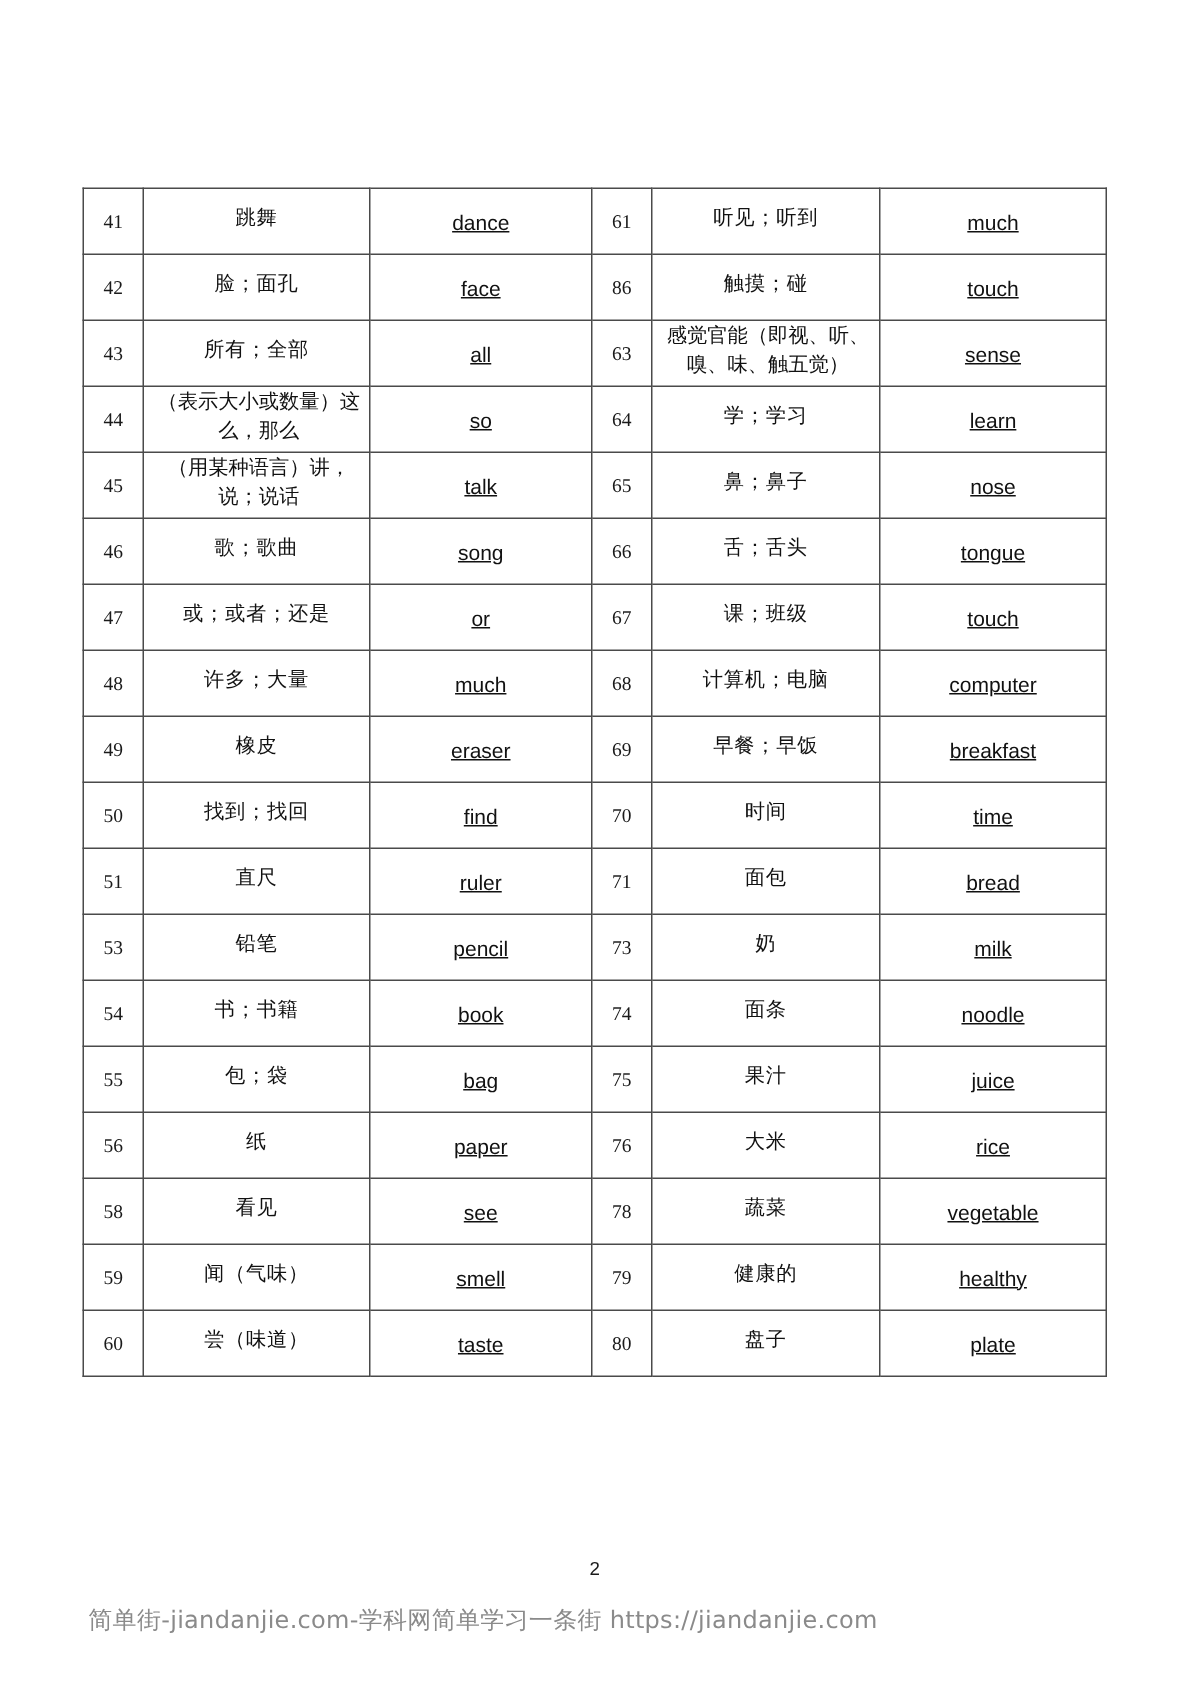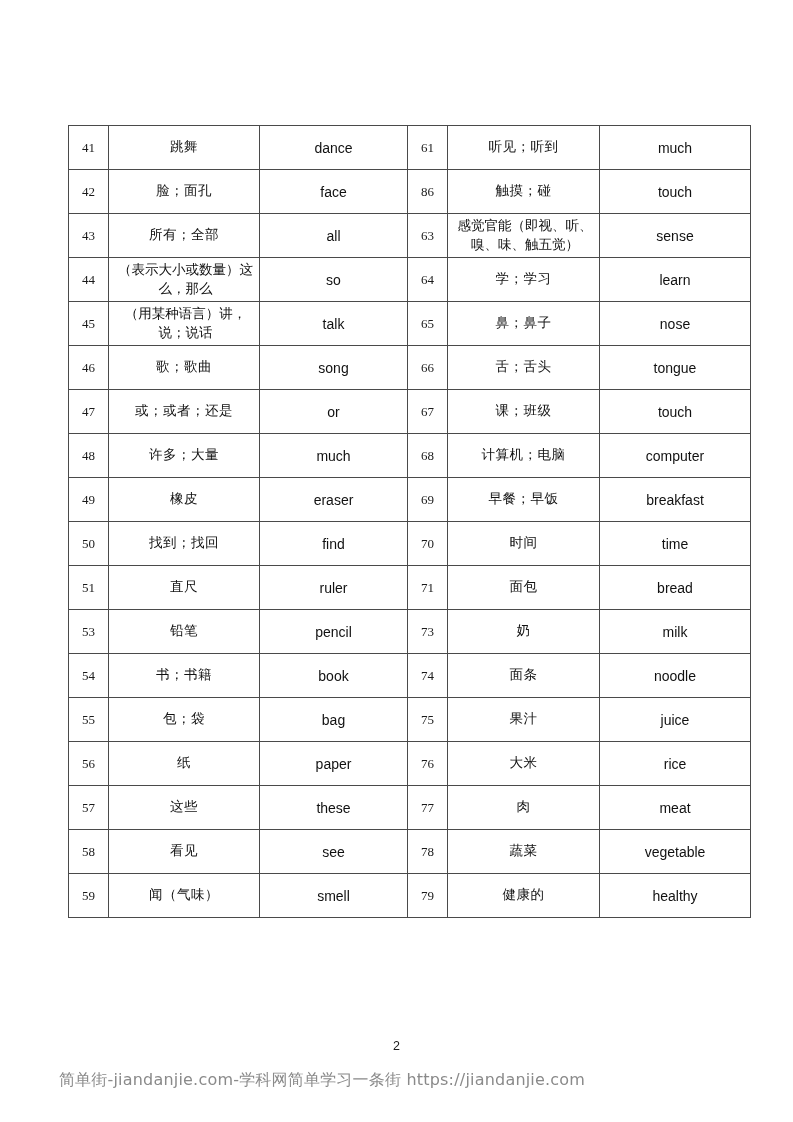--- a/index.html
+++ b/index.html
@@ -19,21 +19,21 @@
   .page {
     position: absolute;
     left: 0;
     top: 0;
     width: 793px;
     height: 1122px;
   }
 
   .vocab-table {
     position: absolute;
-    left: 68px;
+    left: 55px;
     top: 125px;
     width: 682px;
     border-collapse: collapse;
     table-layout: fixed;
   }
 
   .vocab-table td {
     border: 1px solid #4a4a4a;
     padding: 0;
     vertical-align: middle;
@@ -52,40 +52,41 @@
   .cell-num {
     text-align: center;
     font-size: 13px;
     font-family: "Liberation Serif", "DejaVu Serif", serif;
     color: #1a1a1a;
   }
 
   .cell-cn {
     text-align: center;
     font-size: 13.5px;
-    font-family: Liberation Sans, sans-serif;
+    font-family: Liberation Mono, monospace;
     color: #111111;
     padding: 2px 4px;
     line-height: 1.35;
     letter-spacing: 0.5px;
   }
 
   
   .cell-cn.long {
     text-align: center;
     padding-left: 5px;
     padding-right: 2px;
     letter-spacing: 0px;
   }
 
   .cell-en {
     text-align: center;
     font-size: 14px;
     font-family: "Liberation Sans", "DejaVu Sans", sans-serif;
     color: #111111;
+    text-decoration: underline;
   }
 
   .page-number {
     position: absolute;
     top: 1039px;
     left: 0;
     width: 793px;
     text-align: center;
     font-size: 12.5px;
     font-family: "Liberation Sans", "DejaVu Sans", sans-serif;
@@ -233,43 +234,43 @@
         </tr>
         <tr>
           <td class="cell-num">56</td>
           <td class="cell-cn">纸</td>
           <td class="cell-en">paper</td>
           <td class="cell-num">76</td>
           <td class="cell-cn">大米</td>
           <td class="cell-en">rice</td>
         </tr>
         <tr>
-          <td class="cell-num">57</td>
-          <td class="cell-cn">这些</td>
-          <td class="cell-en">these</td>
-          <td class="cell-num">77</td>
-          <td class="cell-cn">肉</td>
-          <td class="cell-en">meat</td>
-        </tr>
-        <tr>
           <td class="cell-num">58</td>
           <td class="cell-cn">看见</td>
           <td class="cell-en">see</td>
           <td class="cell-num">78</td>
           <td class="cell-cn">蔬菜</td>
           <td class="cell-en">vegetable</td>
         </tr>
         <tr>
           <td class="cell-num">59</td>
           <td class="cell-cn">闻（气味）</td>
           <td class="cell-en">smell</td>
           <td class="cell-num">79</td>
           <td class="cell-cn">健康的</td>
           <td class="cell-en">healthy</td>
         </tr>
+        <tr>
+          <td class="cell-num">60</td>
+          <td class="cell-cn">尝（味道）</td>
+          <td class="cell-en">taste</td>
+          <td class="cell-num">80</td>
+          <td class="cell-cn">盘子</td>
+          <td class="cell-en">plate</td>
+        </tr>
       </tbody>
   </table>
 
   <div class="page-number">2</div>
 
   <div class="footer-watermark">简单街-jiandanjie.com-学科网简单学习一条街 https://jiandanjie.com</div>
 
 </div>
 
 </body></html>

